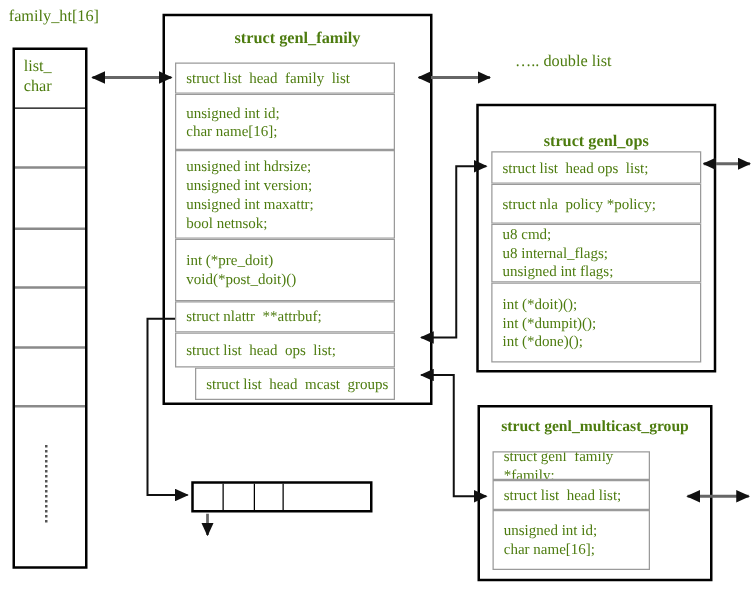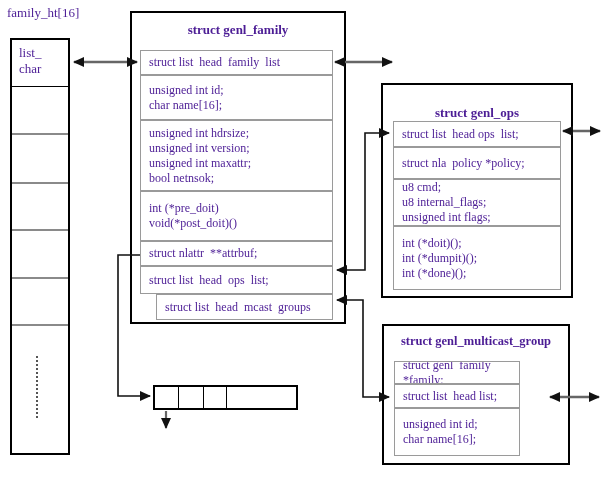--- a/index.html
+++ b/index.html
@@ -1,18 +1,18 @@
 <!DOCTYPE html>
 <html><head>
 <meta charset="utf-8">
 <style>
   html,body{margin:0;padding:0;background:#fff;}
   #canvas{
     position:relative;width:605px;height:481px;background:#ffffff;
-    font-family:"Liberation Serif", serif;color:#4c1d95;overflow:hidden;
+    font-family:"Liberation Serif", serif;color:#4d7c0f;overflow:hidden;
   }
   .abs{position:absolute;}
   .outerbox{position:absolute;border:2px solid #000;background:#fff;box-sizing:border-box;}
   .boxtitle{font-weight:bold;font-size:13px;text-align:center;white-space:nowrap;}
   .rows{position:absolute;box-sizing:border-box;}
   .row{
     box-sizing:border-box;border:1px solid #9a9a9a;background:#fff;
     display:flex;align-items:center;font-size:12px;line-height:15px;
     padding-left:8px;white-space:pre-wrap;overflow:hidden;
   }
@@ -44,35 +44,36 @@
     <div class="ht-cell ht-div-gray" style="top:191px;height:48px;"></div>
     <div class="ht-cell ht-div-gray" style="top:239px;height:47px;"></div>
     <div class="ht-cell" style="top:286px;height:127px;">
       <div id="ht-dots"></div>
     </div>
   </div>
 
   <div class="outerbox" style="left:130px;top:11px;width:216px;height:313px;">
     <div class="boxtitle" style="padding-top:9px;">struct genl_family</div>
   </div>
-  <div class="rows" style="left:140px;top:50px;width:193px;">
+  <div class="rows" style="left:140px;top:50px;width:176px;">
     <div class="row" style="height:25px;">struct list  head  family  list</div>
     <div class="row" style="height:45px;">unsigned int id;
 char name[16];</div>
     <div class="row" style="height:71px;">unsigned int hdrsize;
 unsigned int version;
 unsigned int maxattr;
 bool netnsok;</div>
     <div class="row" style="height:50px;">int (*pre_doit)
 void(*post_doit)()</div>
     <div class="row" style="height:25px;">struct nlattr  **attrbuf;</div>
     <div class="row" style="height:28px;">struct list  head  ops  list;</div>
     <div class="row" style="height:26px;margin-left:16px;">struct list  head  mcast  groups</div>
   </div>
 
+  <div class="abs label" style="left:412px;top:41px;">….. double list</div>
 
   <div class="outerbox" style="left:381px;top:83px;width:192px;height:215px;">
     <div class="boxtitle" style="padding-top:20px;">struct genl_ops</div>
   </div>
   <div class="rows" style="left:393px;top:121px;width:168px;">
     <div class="row" style="height:26px;">struct list  head ops  list;</div>
     <div class="row" style="height:32px;">struct nla  policy *policy;</div>
     <div class="row" style="height:47px;">u8 cmd;
 u8 internal_flags;
 unsigned int flags;</div>

